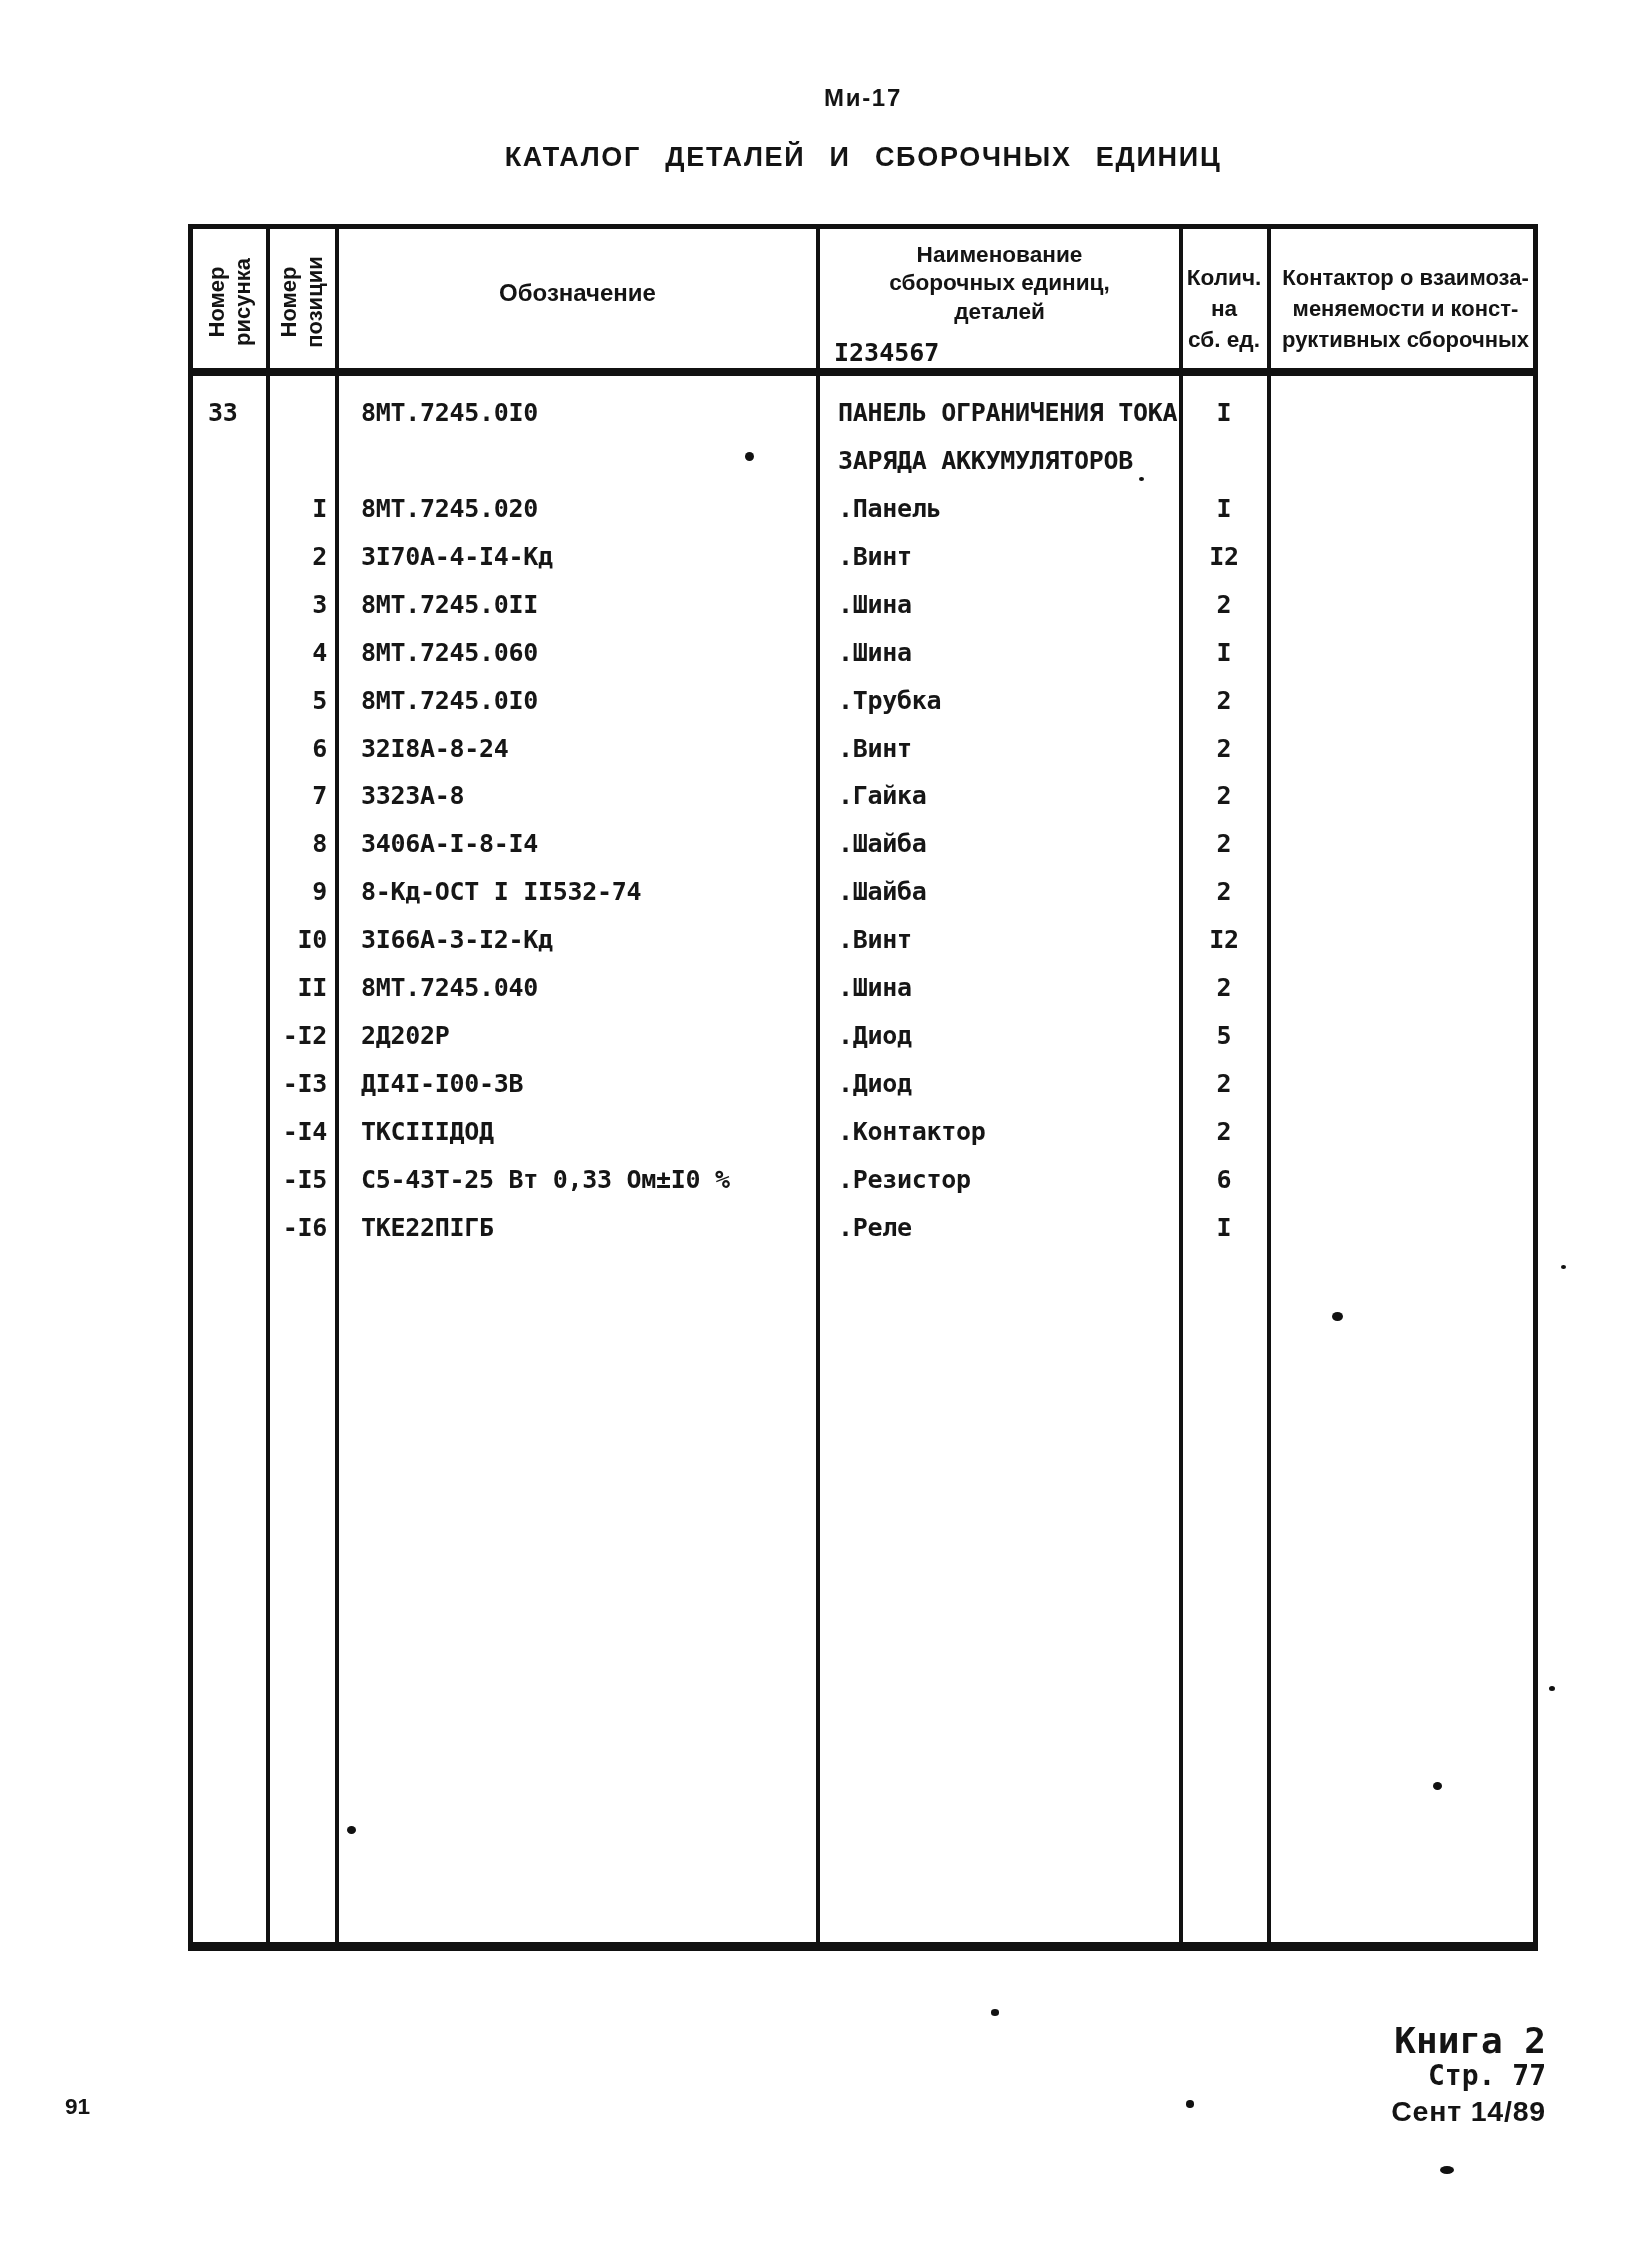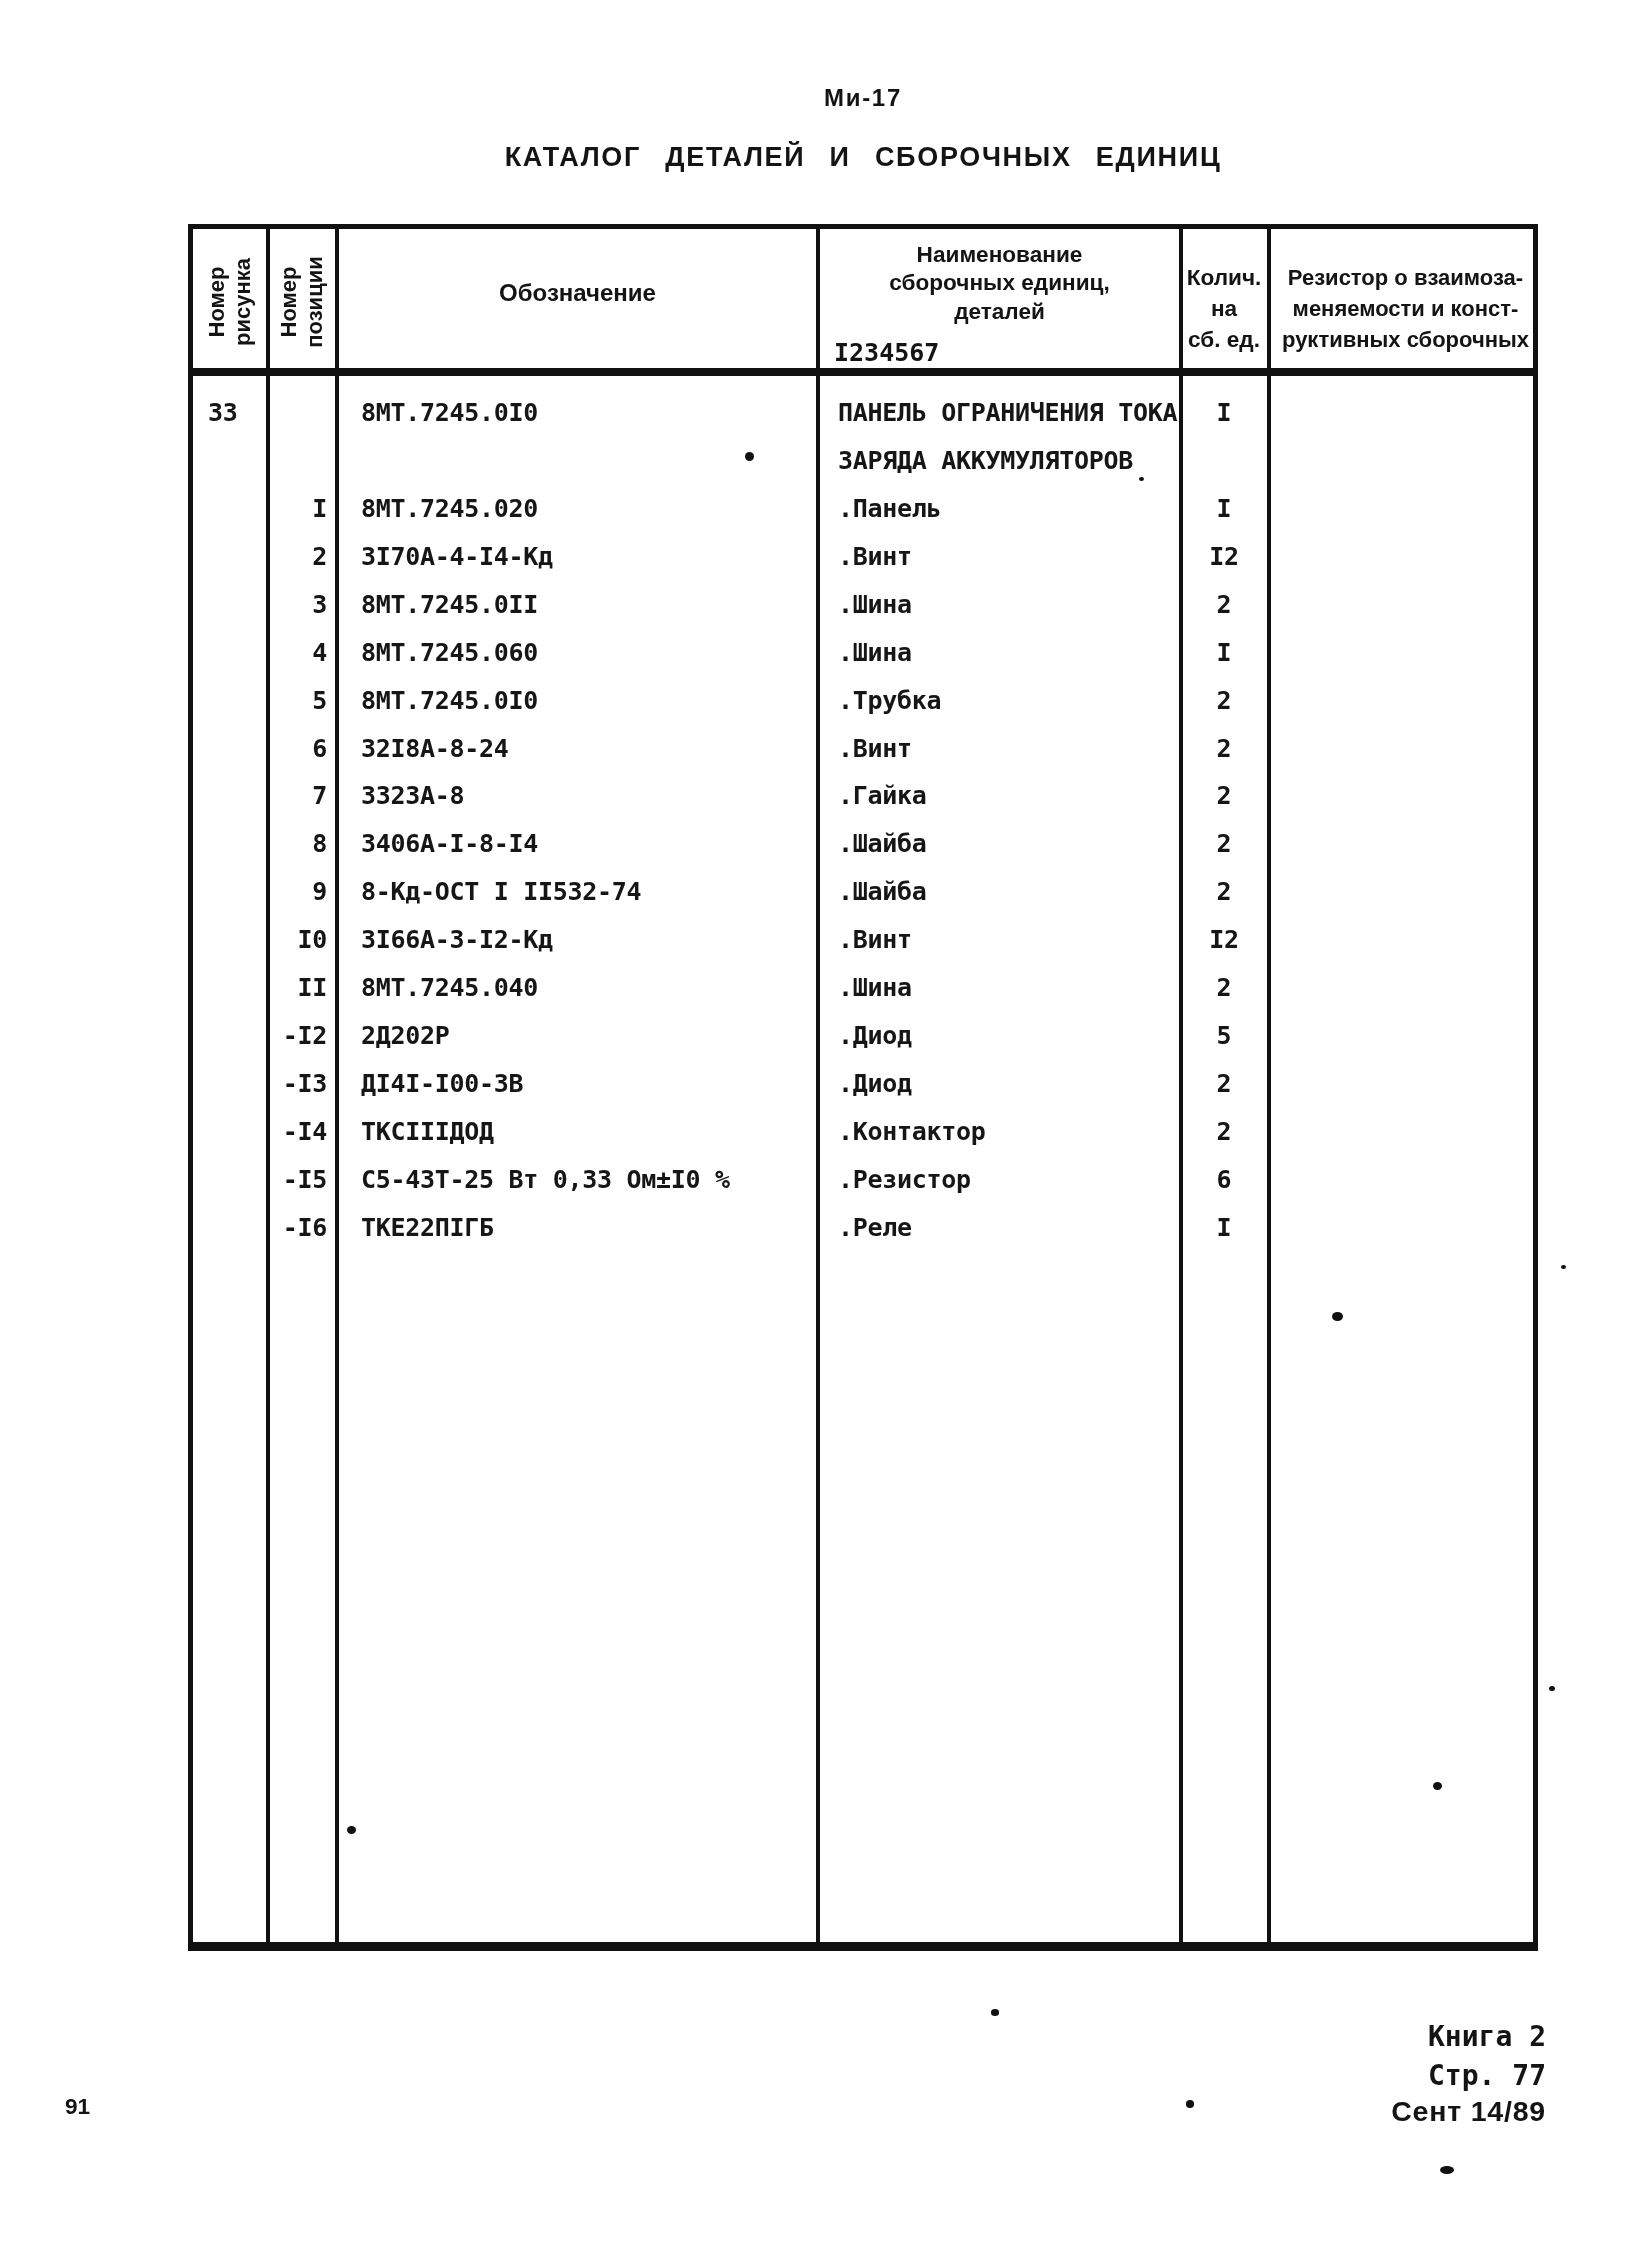--- a/index.html
+++ b/index.html
@@ -32,21 +32,21 @@
   .cell{position:absolute;font-family:"DejaVu Sans Mono",monospace;font-weight:bold;
         font-size:25px;letter-spacing:-0.3px;color:#161616;white-space:pre;height:35px;}
   .c-fig{left:15px;width:54px;}
   .c-pos{left:62px;width:72px;text-align:right;}
   .c-code{left:168px;}
   .c-name{left:645px;}
   .c-qty{left:987px;width:88px;text-align:center;}
 
   
   .ft{position:absolute;right:106px;text-align:right;color:#141414;}
-  .ft-book{top:2020px;font-family:"DejaVu Sans Mono",monospace;font-weight:bold;font-size:28px;}
+  .ft-book{top:2020px;font-family:"DejaVu Sans Mono",monospace;font-weight:bold;font-size:36px;}
   .ft-page{top:2059px;font-family:"DejaVu Sans Mono",monospace;font-weight:bold;font-size:28px;}
   .ft-date{top:2095px;font-family:"Liberation Sans",sans-serif;font-weight:bold;font-size:28.5px;letter-spacing:0.8px;}
   .pageno{position:absolute;left:65px;top:2094px;font-size:22.6px;font-weight:bold;}
 
   
   .speck{position:absolute;background:#111;border-radius:50%;}
 </style>
 </head>
 <body>
 
@@ -79,21 +79,21 @@
       <div>сборочных единиц,</div>
       <div>деталей</div>
     </div>
     <div class="hdr hdr-code">I234567</div>
     <div class="hdr hdr-qty">
       <div>Колич.</div>
       <div>на</div>
       <div>сб. ед.</div>
     </div>
     <div class="hdr hdr-notes">
-      <div>Резистор о взаимоза-</div>
+      <div>Контактор о взаимоза-</div>
       <div>меняемости и конст-</div>
       <div>руктивных сборочных</div>
     </div>
 
     <div>
         <div class="cell c-fig" style="top: 169px;">33</div>
         <div class="cell c-code" style="top: 169px;">8МТ.7245.0I0</div>
         <div class="cell c-name" style="top: 169px;">ПАНЕЛЬ ОГРАНИЧЕНИЯ ТОКА</div>
         <div class="cell c-name" style="top: 217px;">ЗАРЯДА АККУМУЛЯТОРОВ</div>
         <div class="cell c-qty" style="top: 169px;">I</div>

